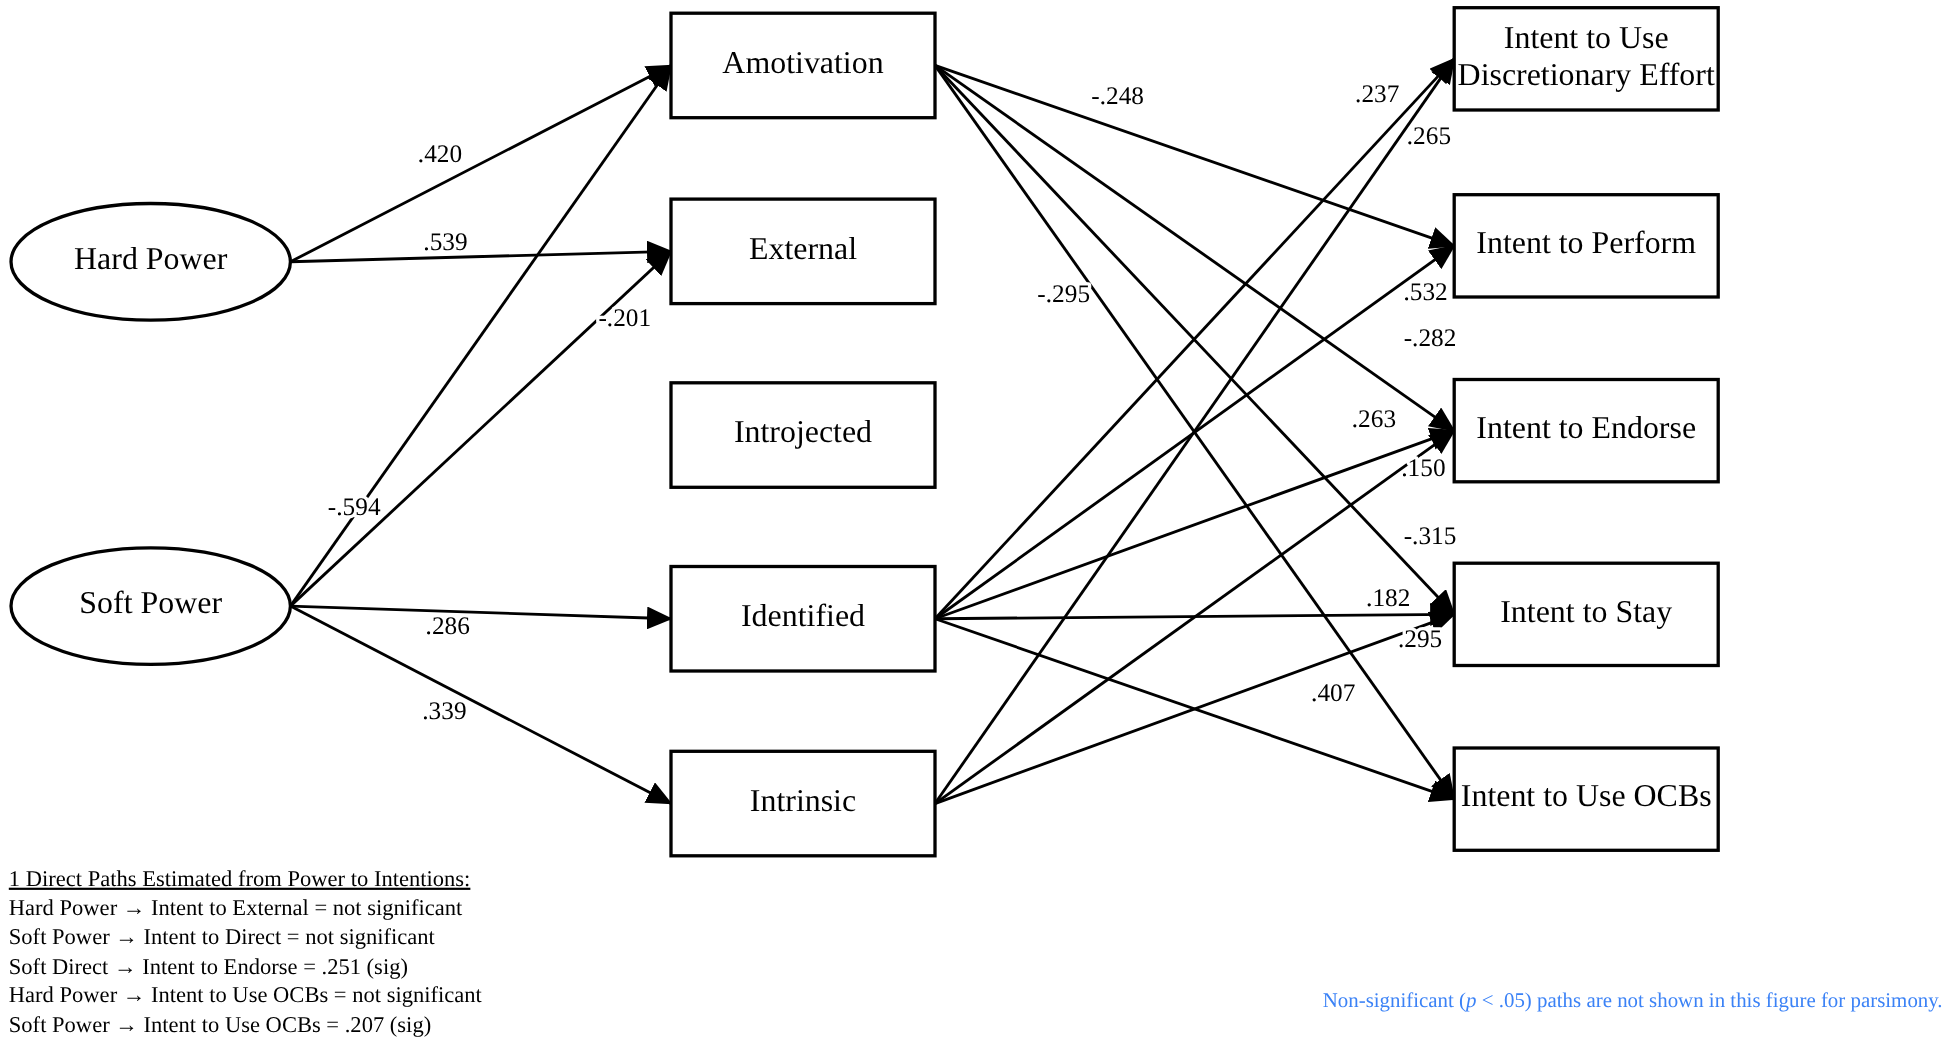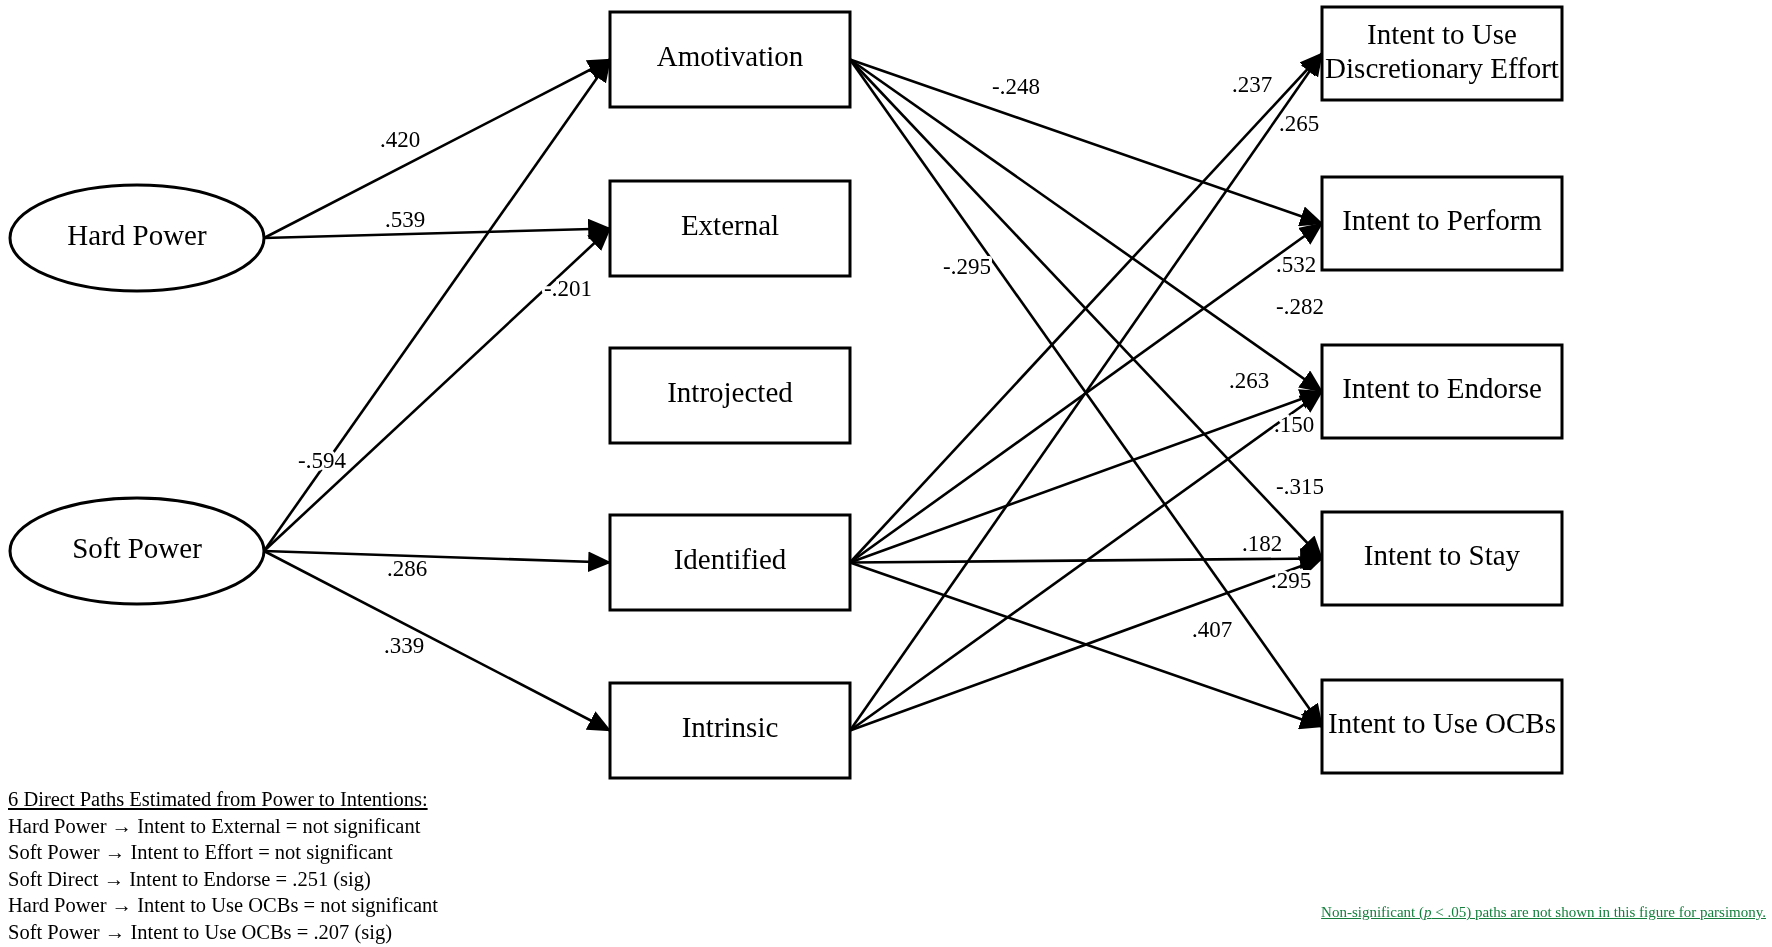--- a/index.html
+++ b/index.html
@@ -28,23 +28,22 @@
     font-size:20.5px;
     line-height:26.5px;
     color:#000000;
     white-space:nowrap;
   }
   .legend-title{text-decoration:underline;font-size:20.5px;display:block;}
   .legend-line{display:block;}
   .note{
     position:absolute;
     font-family:"Liberation Serif","DejaVu Serif",serif;
-    font-size:15px;
-    color:#15803d;
-    text-decoration:underline;
+    font-size:19px;
+    color:#3b82f6;
     white-space:nowrap;
   }
   .note i{font-style:italic;}
 </style>
 </head>
 <body>
 
 <div id="stage">
 
   <svg id="diagram" viewBox="0 0 1772 947">
@@ -158,23 +157,23 @@
         <text x="1299" y="126" class="coef" stroke="#ffffff" stroke-width="6" stroke-linejoin="round">.265</text>
         <text x="1299" y="126" class="coef">.265</text>
         <text x="1294" y="427" class="coef" stroke="#ffffff" stroke-width="6" stroke-linejoin="round">.150</text>
         <text x="1294" y="427" class="coef">.150</text>
         <text x="1291" y="583" class="coef" stroke="#ffffff" stroke-width="6" stroke-linejoin="round">.295</text>
         <text x="1291" y="583" class="coef">.295</text>
       </g>
   </svg>
 
   <div class="legend" style="left:8px;top:786px;">
-    <span class="legend-title">6 Direct Paths Estimated from Power to Intentions:</span>
+    <span class="legend-title">1 Direct Paths Estimated from Power to Intentions:</span>
     <span class="legend-line">Hard Power → Intent to External = not significant</span>
-    <span class="legend-line">Soft Power → Intent to Effort = not significant</span>
+    <span class="legend-line">Soft Power → Intent to Direct = not significant</span>
     <span class="legend-line">Soft Direct → Intent to Endorse = .251 (sig)</span>
     <span class="legend-line">Hard Power → Intent to Use OCBs = not significant</span>
     <span class="legend-line">Soft Power → Intent to Use OCBs = .207 (sig)</span>
   </div>
 
   <div class="note" style="right:6px;bottom:26px;">
     <span>Non-significant (</span><i>p</i><span> &lt; .05) paths are not shown in this figure for parsimony.</span>
   </div>
 
 </div>

